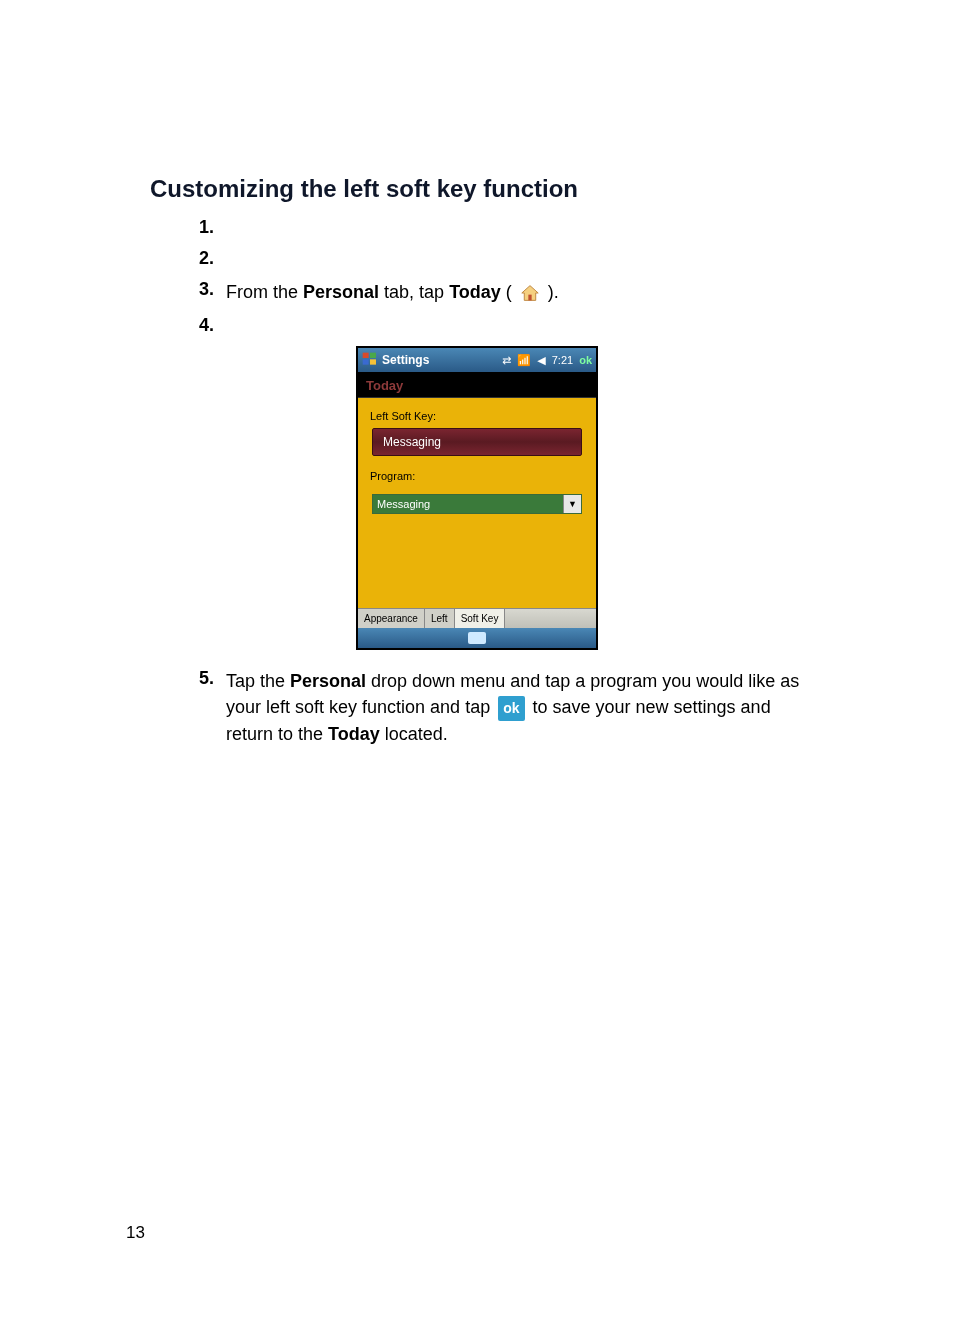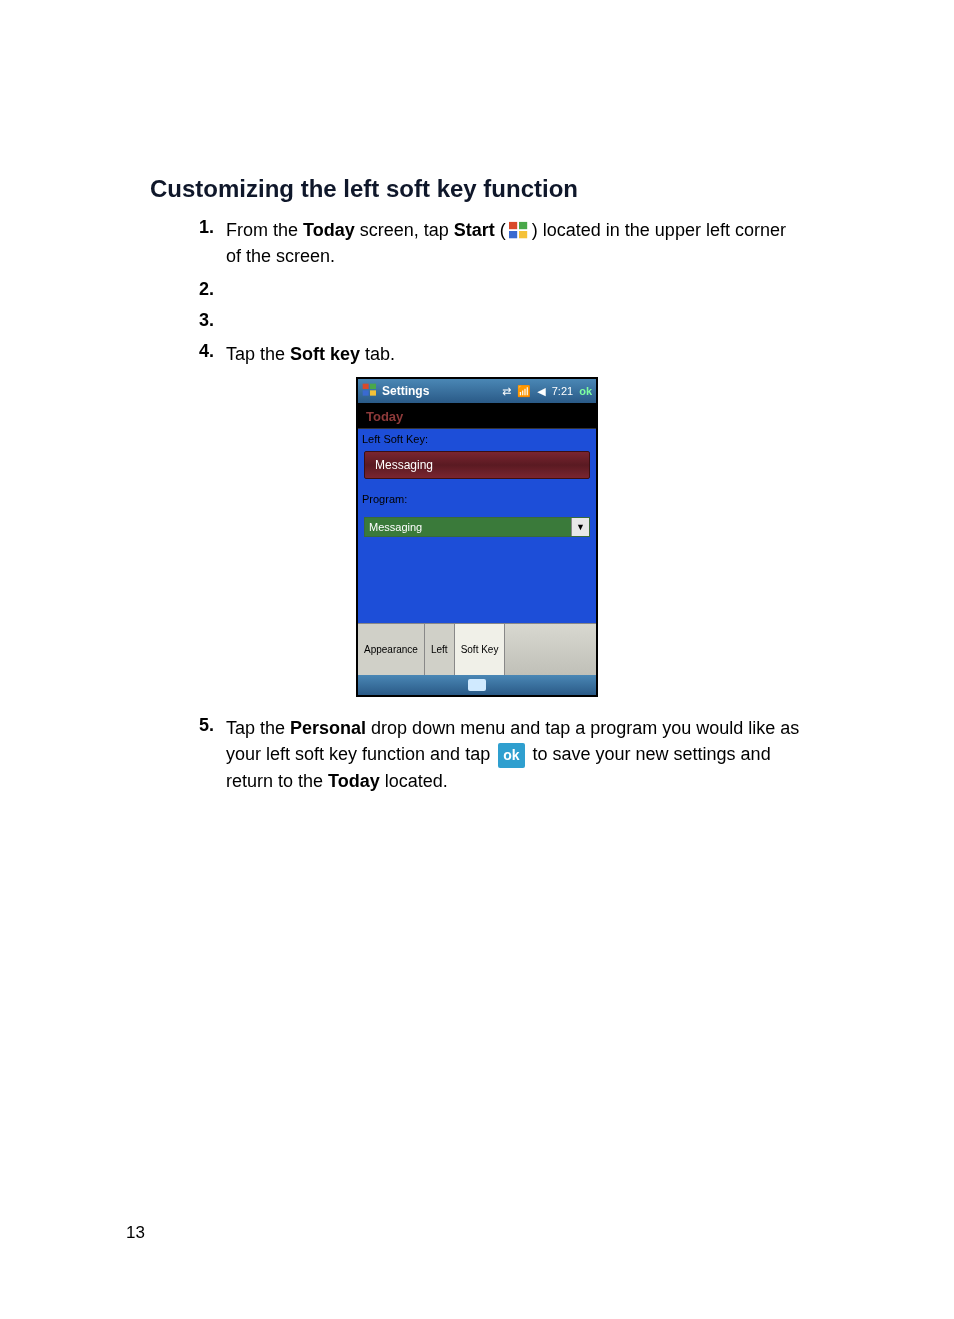--- a/index.html
+++ b/index.html
@@ -87,22 +87,22 @@
     }
     .today-label {
       background: #000;
       color: #8d3a3a;
       font-weight: bold;
       font-size: 13px;
       padding: 6px 8px 4px 8px;
       border-bottom: 1px solid #333;
     }
     .content-area {
-      background: #1d4ed8;
-      padding: 4px;
+      background: #eab308;
+      padding: 12px;
       font-size: 11px;
       color: #000;
     }
     .lsk-label { margin-bottom: 6px; }
     .maroon-btn {
       background: linear-gradient(to bottom, #7a2530, #5a1a22 50%, #7a2530);
       color: #fff;
       font-size: 12px;
       padding: 6px 10px;
       border: 1px solid #3a0f14;
@@ -133,21 +133,21 @@
     }
     .spacer { height: 82px; }
     .tabs {
       display:flex;
       background: linear-gradient(to bottom, #d8d8d0, #c0c0b8);
       font-size: 10px;
       color: #000;
       border-top: 1px solid #888;
     }
     .tabs .tab {
-      padding: 20px 6px;
+      padding: 4px 6px;
       border-right: 1px solid #888;
       background: #d0d0c8;
     }
     .tabs .tab.active {
       background: #f0f0e8;
     }
     .bottom-bar {
       height: 20px;
       background: linear-gradient(to bottom, #4a87b5, #2a5a87);
       display:flex;
@@ -167,43 +167,40 @@
       color: #000000;
     }
   </style>
 </head>
 <body>
 
 <h2 class="heading">Customizing the left soft key function</h2>
 
 <div class="list-row">
   <div class="list-num">1.</div>
+</div>
+
+<div class="list-row">
+  <div class="list-num">2.</div>
+</div>
+
+<div class="list-row">
+  <div class="list-num">3.</div>
   <div class="list-body">
-    <span>From the </span><span class="b">Today</span><span> screen, tap </span><span class="b">Start</span><span> (</span><span class="inline-icon icon-start"><svg viewBox="0 0 24 22">
-          <rect x="1" y="1" width="9" height="8" fill="#d94a2a"></rect>
-          <rect x="12" y="1" width="9" height="8" fill="#4aa84a"></rect>
-          <rect x="1" y="11" width="9" height="8" fill="#3a6ad0"></rect>
-          <rect x="12" y="11" width="9" height="8" fill="#f5c238"></rect>
-        </svg></span><span>) located in the upper left corner of the screen.</span>
-  </div>
-</div>
-
-<div class="list-row">
-  <div class="list-num">2.</div>
-</div>
-
-<div class="list-row">
-  <div class="list-num">3.</div>
+    <span>From the </span><span class="b">Personal</span><span> tab, tap </span><span class="b">Today</span><span> ( </span><span class="inline-icon icon-home">
+        <svg width="20" height="18" viewBox="0 0 24 22">
+          <path d="M12 2 L22 11 L19 11 L19 20 L5 20 L5 11 L2 11 Z" fill="#f5d080" stroke="#c08840" stroke-width="1.2"></path>
+          <rect x="10" y="13" width="4" height="7" fill="#c05030"></rect>
+        </svg>
+      </span><span> ).</span>
+  </div>
 </div>
 
 <div class="list-row">
   <div class="list-num">4.</div>
-  <div class="list-body">
-    <span>Tap the </span><span class="b">Soft key</span><span> tab.</span>
-  </div>
 </div>
 
 <div class="phone-shot">
   <div class="title-bar">
     <span class="flag-mini"><svg viewBox="0 0 24 22">
           <rect x="1" y="1" width="9" height="8" fill="#d94a2a"></rect>
           <rect x="12" y="1" width="9" height="8" fill="#4aa84a"></rect>
           <rect x="1" y="11" width="9" height="8" fill="#3a6ad0"></rect>
           <rect x="12" y="11" width="9" height="8" fill="#f5c238"></rect>
         </svg></span>

